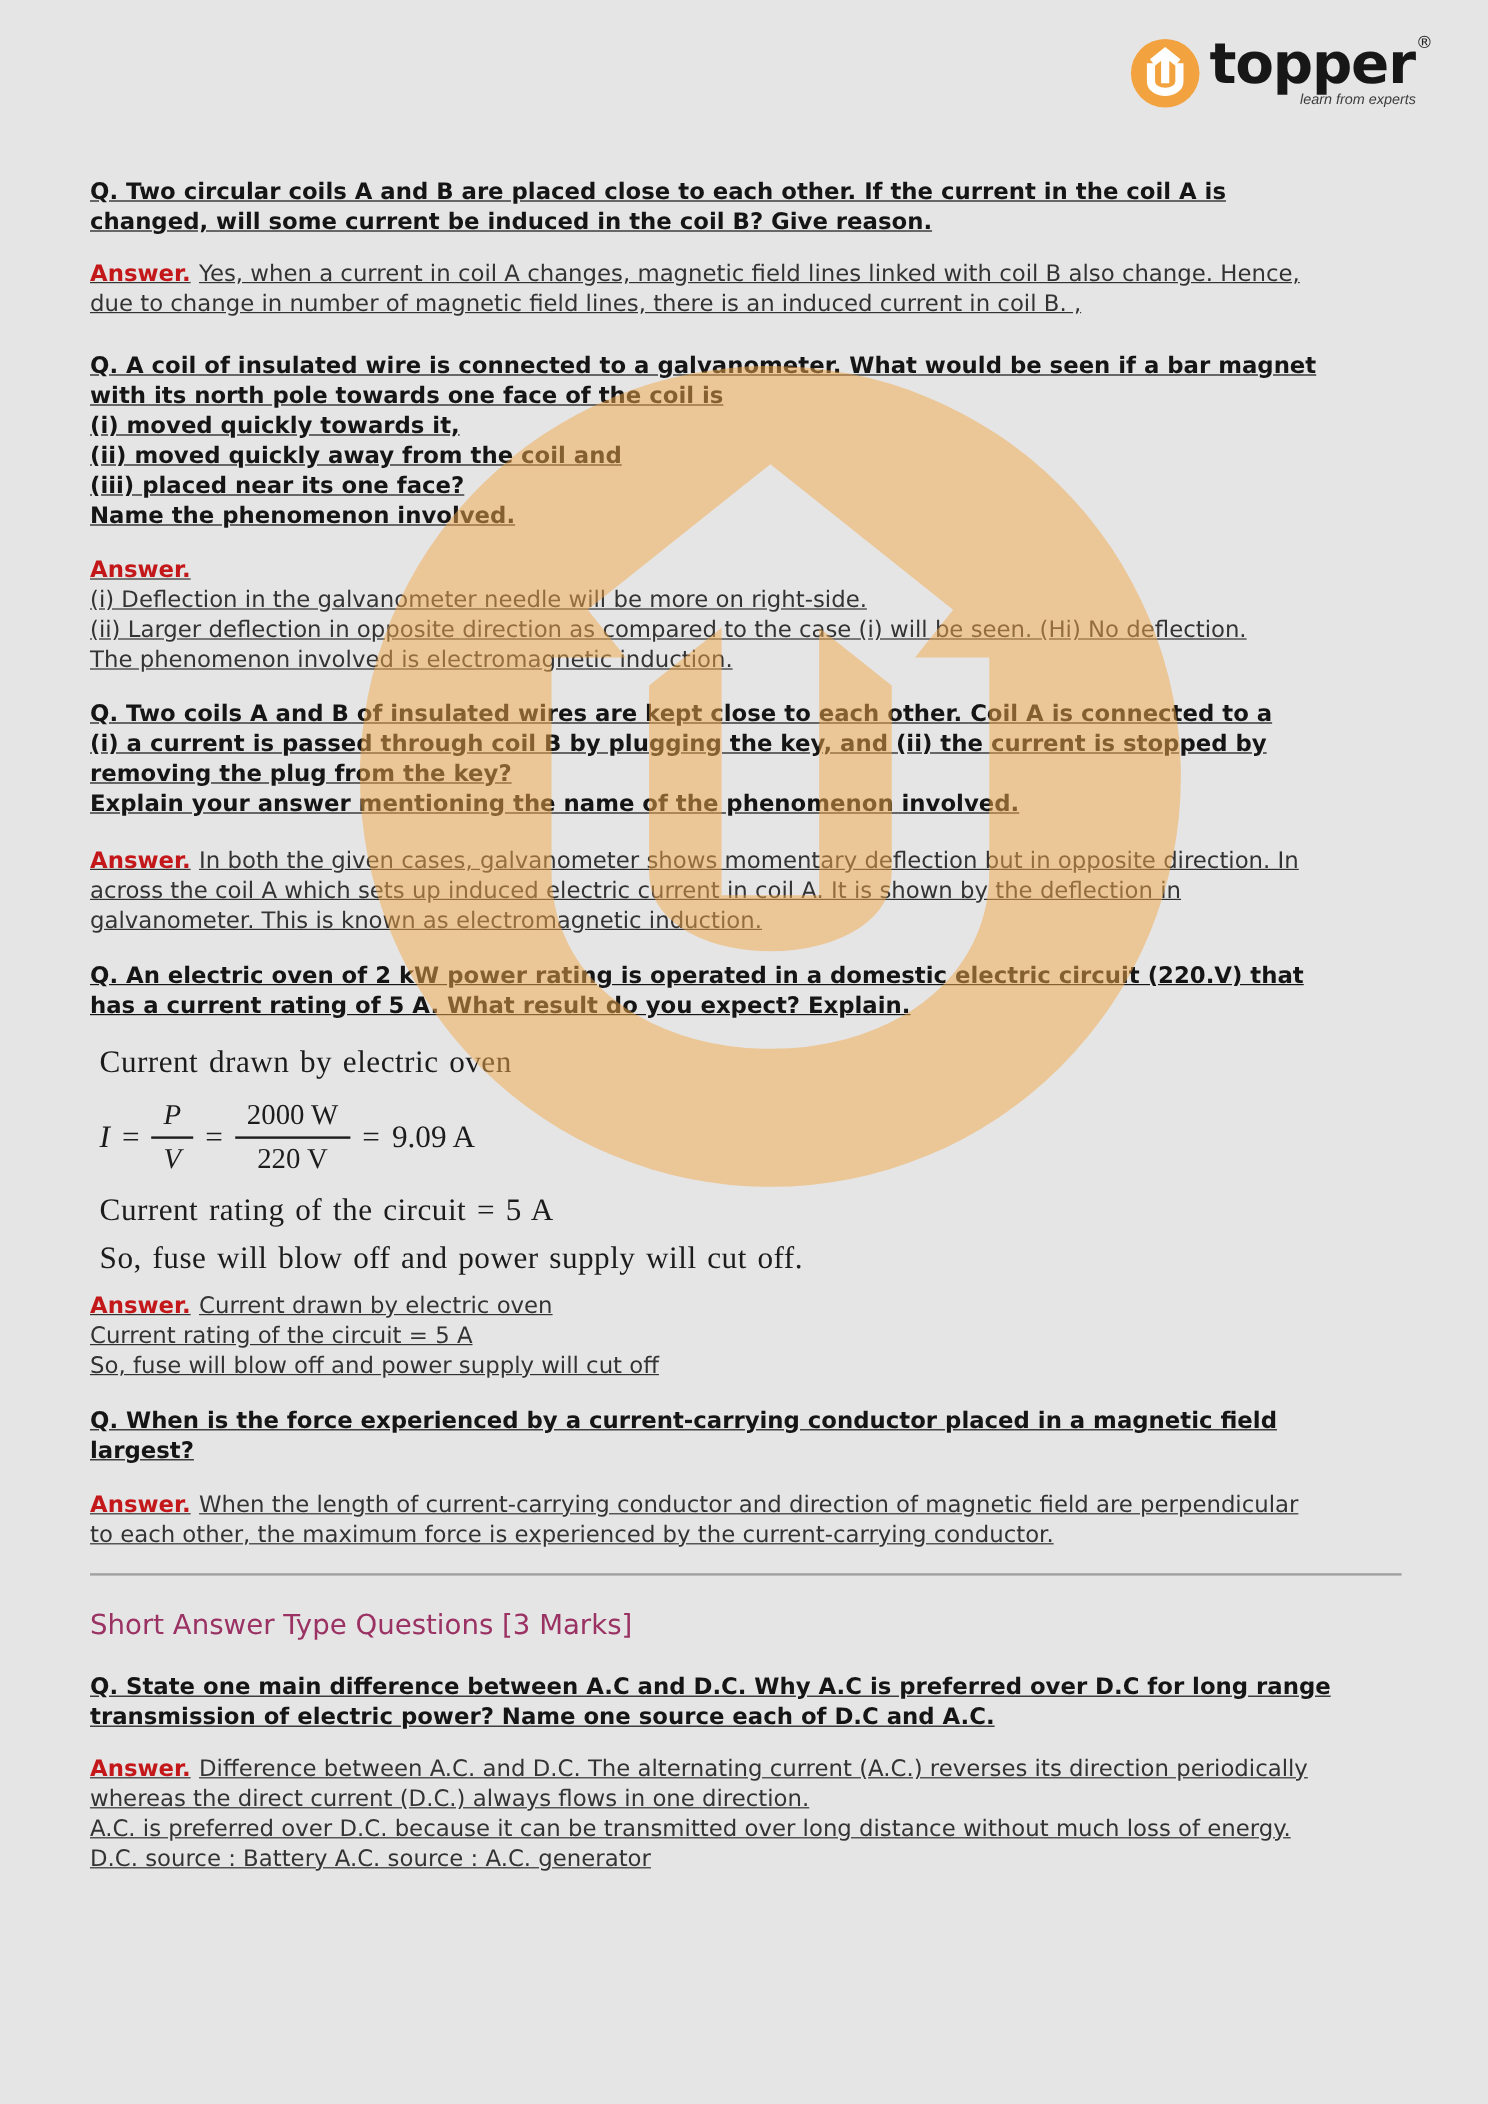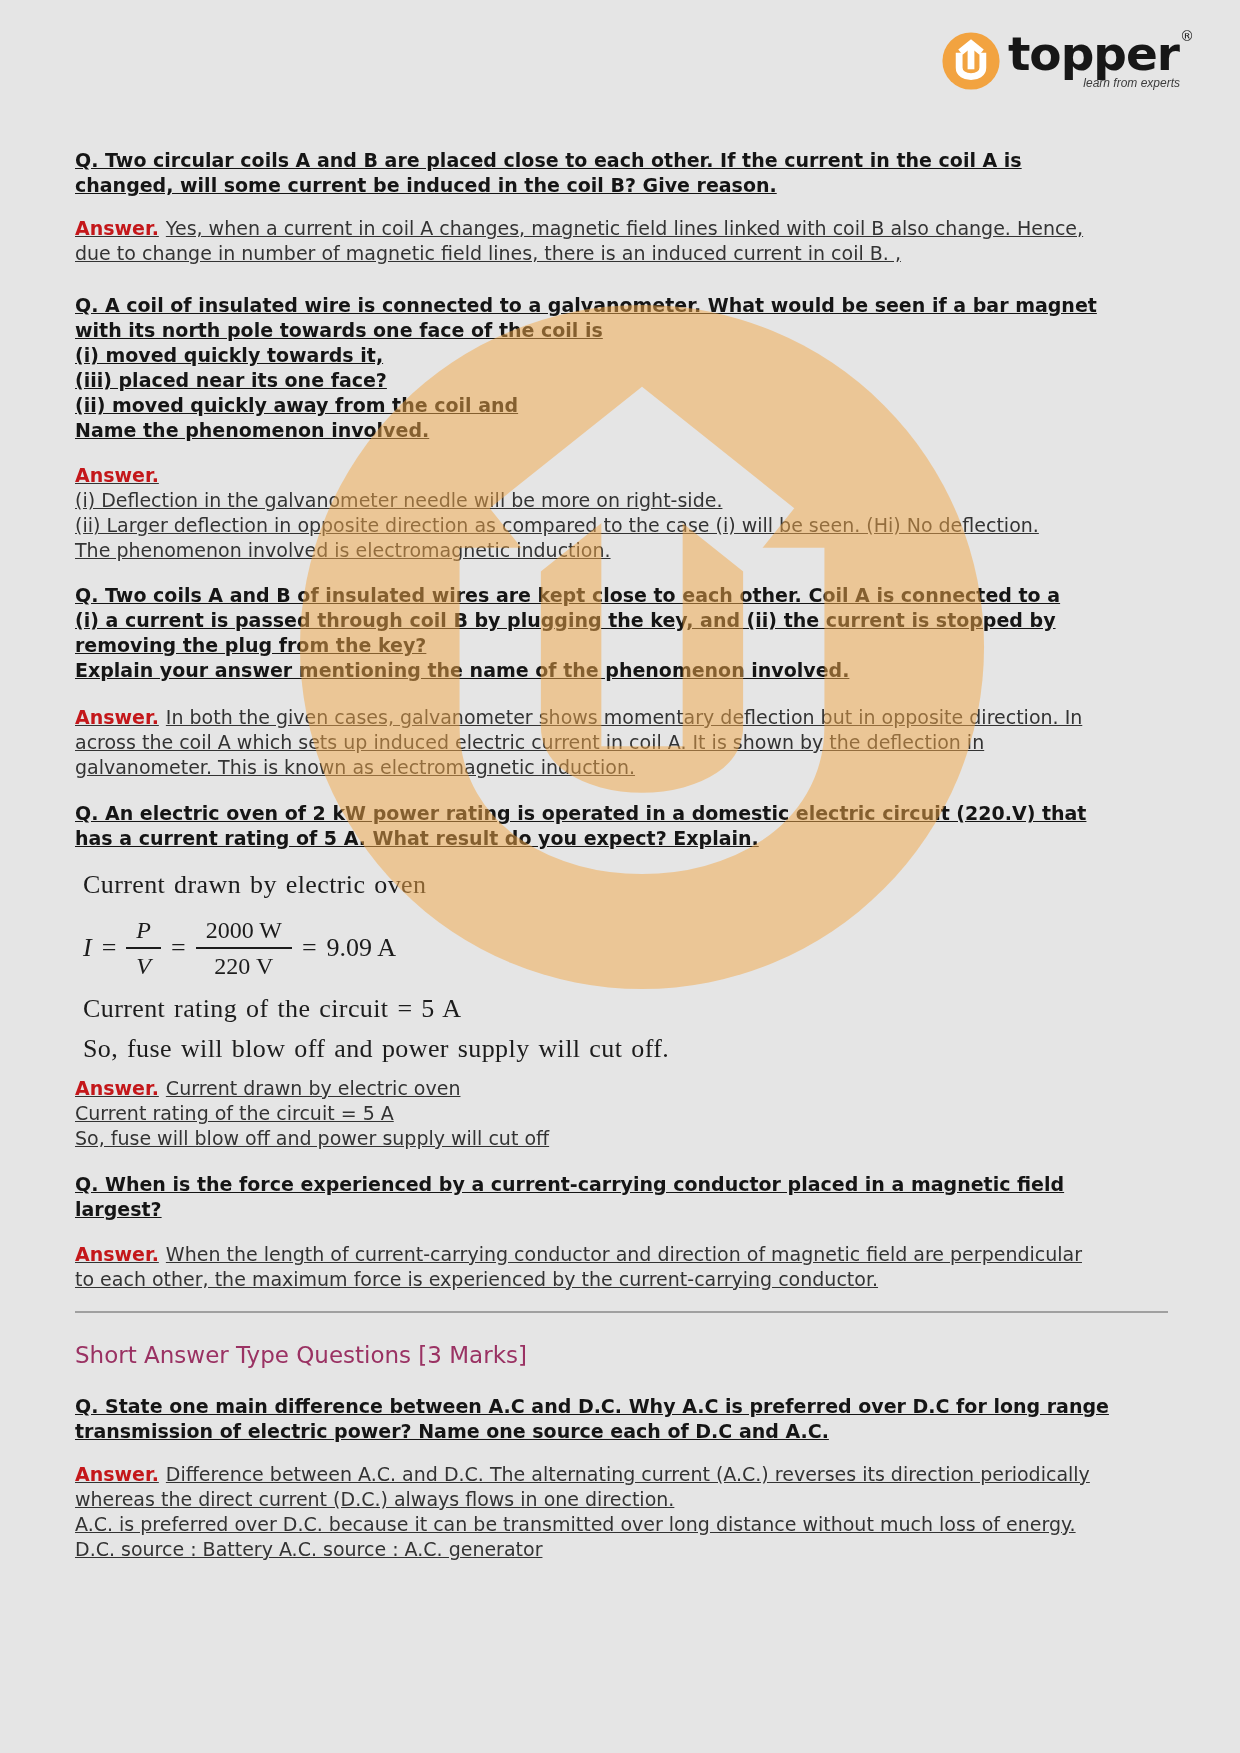--- a/index.html
+++ b/index.html
@@ -98,22 +98,22 @@
 
     <div class="ablock mb27">
       <div class="line"><span class="ans-label">Answer.</span><span>Yes, when a current in coil A changes, magnetic field lines linked with coil B also change. Hence,</span></div>
       <div class="line">due to change in number of magnetic field lines, there is an induced current in coil B. ,</div>
     </div>
 
     <div class="qblock mb20">
       <div class="line">Q. A coil of insulated wire is connected to a galvanometer. What would be seen if a bar magnet</div>
       <div class="line">with its north pole towards one face of the coil is</div>
       <div class="line">(i) moved quickly towards it,</div>
+      <div class="line">(ii) moved quickly away from the coil and</div>
       <div class="line">(iii) placed near its one face?</div>
-      <div class="line">(ii) moved quickly away from the coil and</div>
       <div class="line">Name the phenomenon involved.</div>
     </div>
 
     <div class="ablock mb20">
       <div class="line"><span class="ans-label">Answer.</span></div>
       <div class="line">(i) Deflection in the galvanometer needle will be more on right-side.</div>
       <div class="line">(ii) Larger deflection in opposite direction as compared to the case (i) will be seen. (Hi) No deflection.</div>
       <div class="line">The phenomenon involved is electromagnetic induction.</div>
     </div>
 

